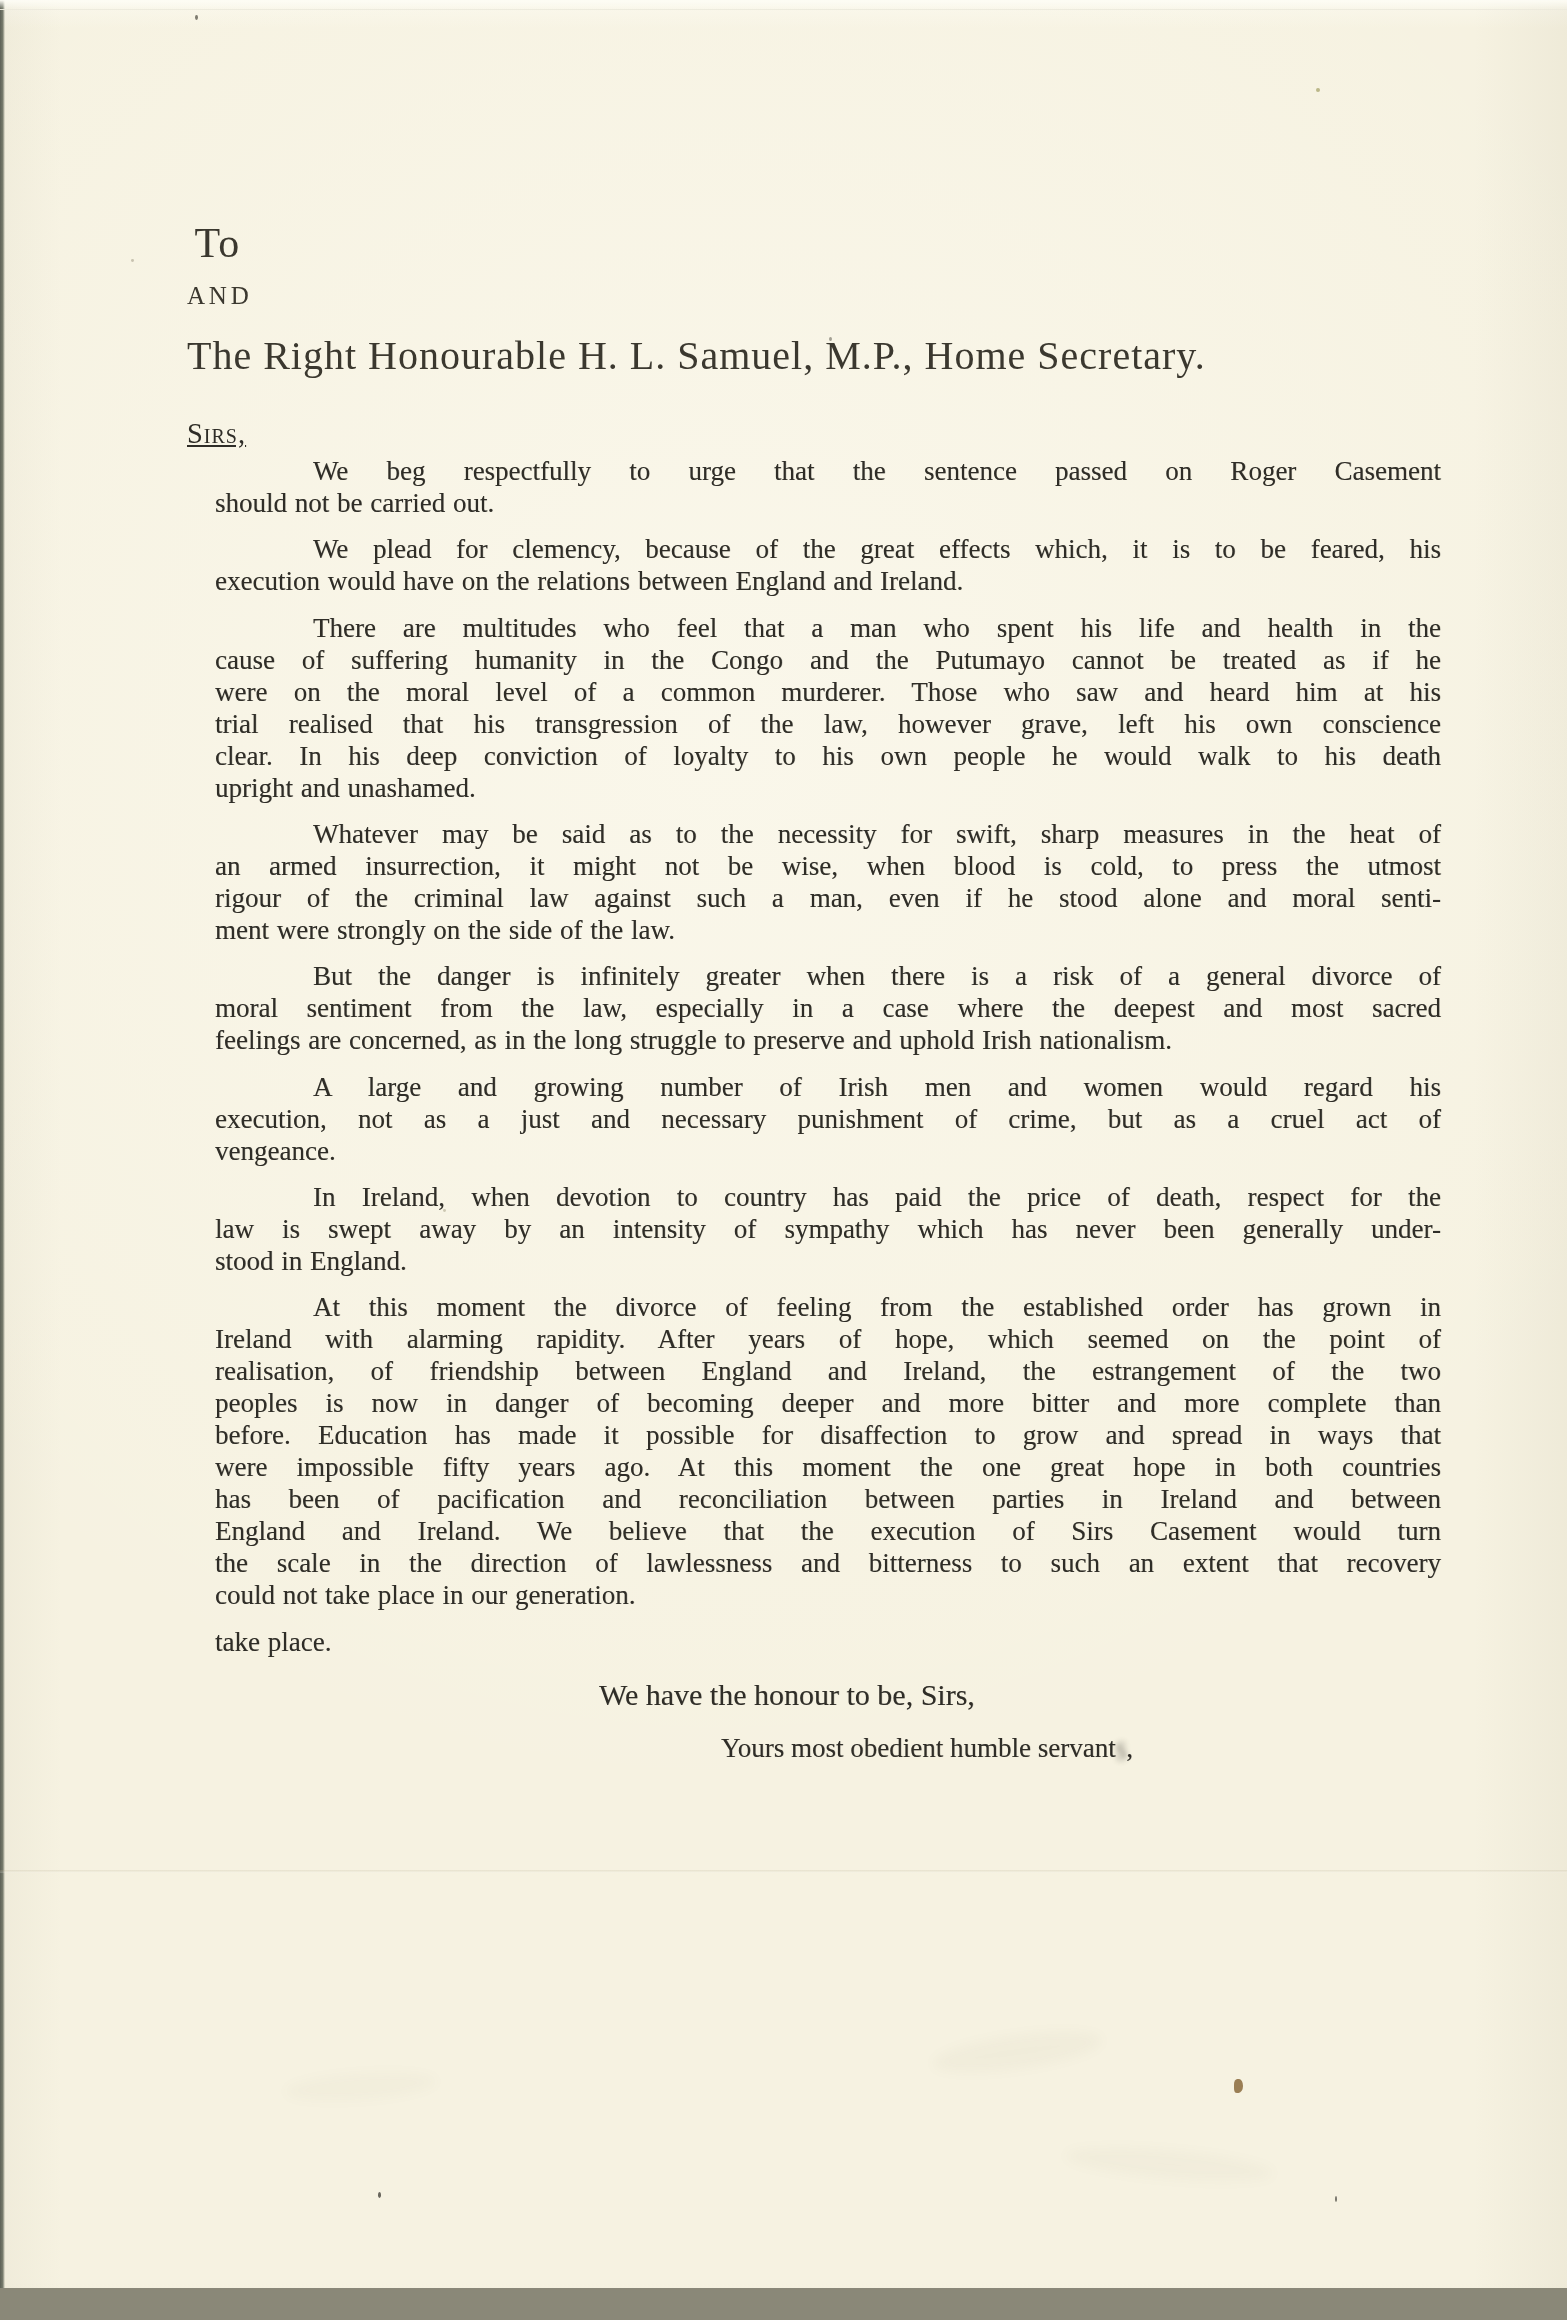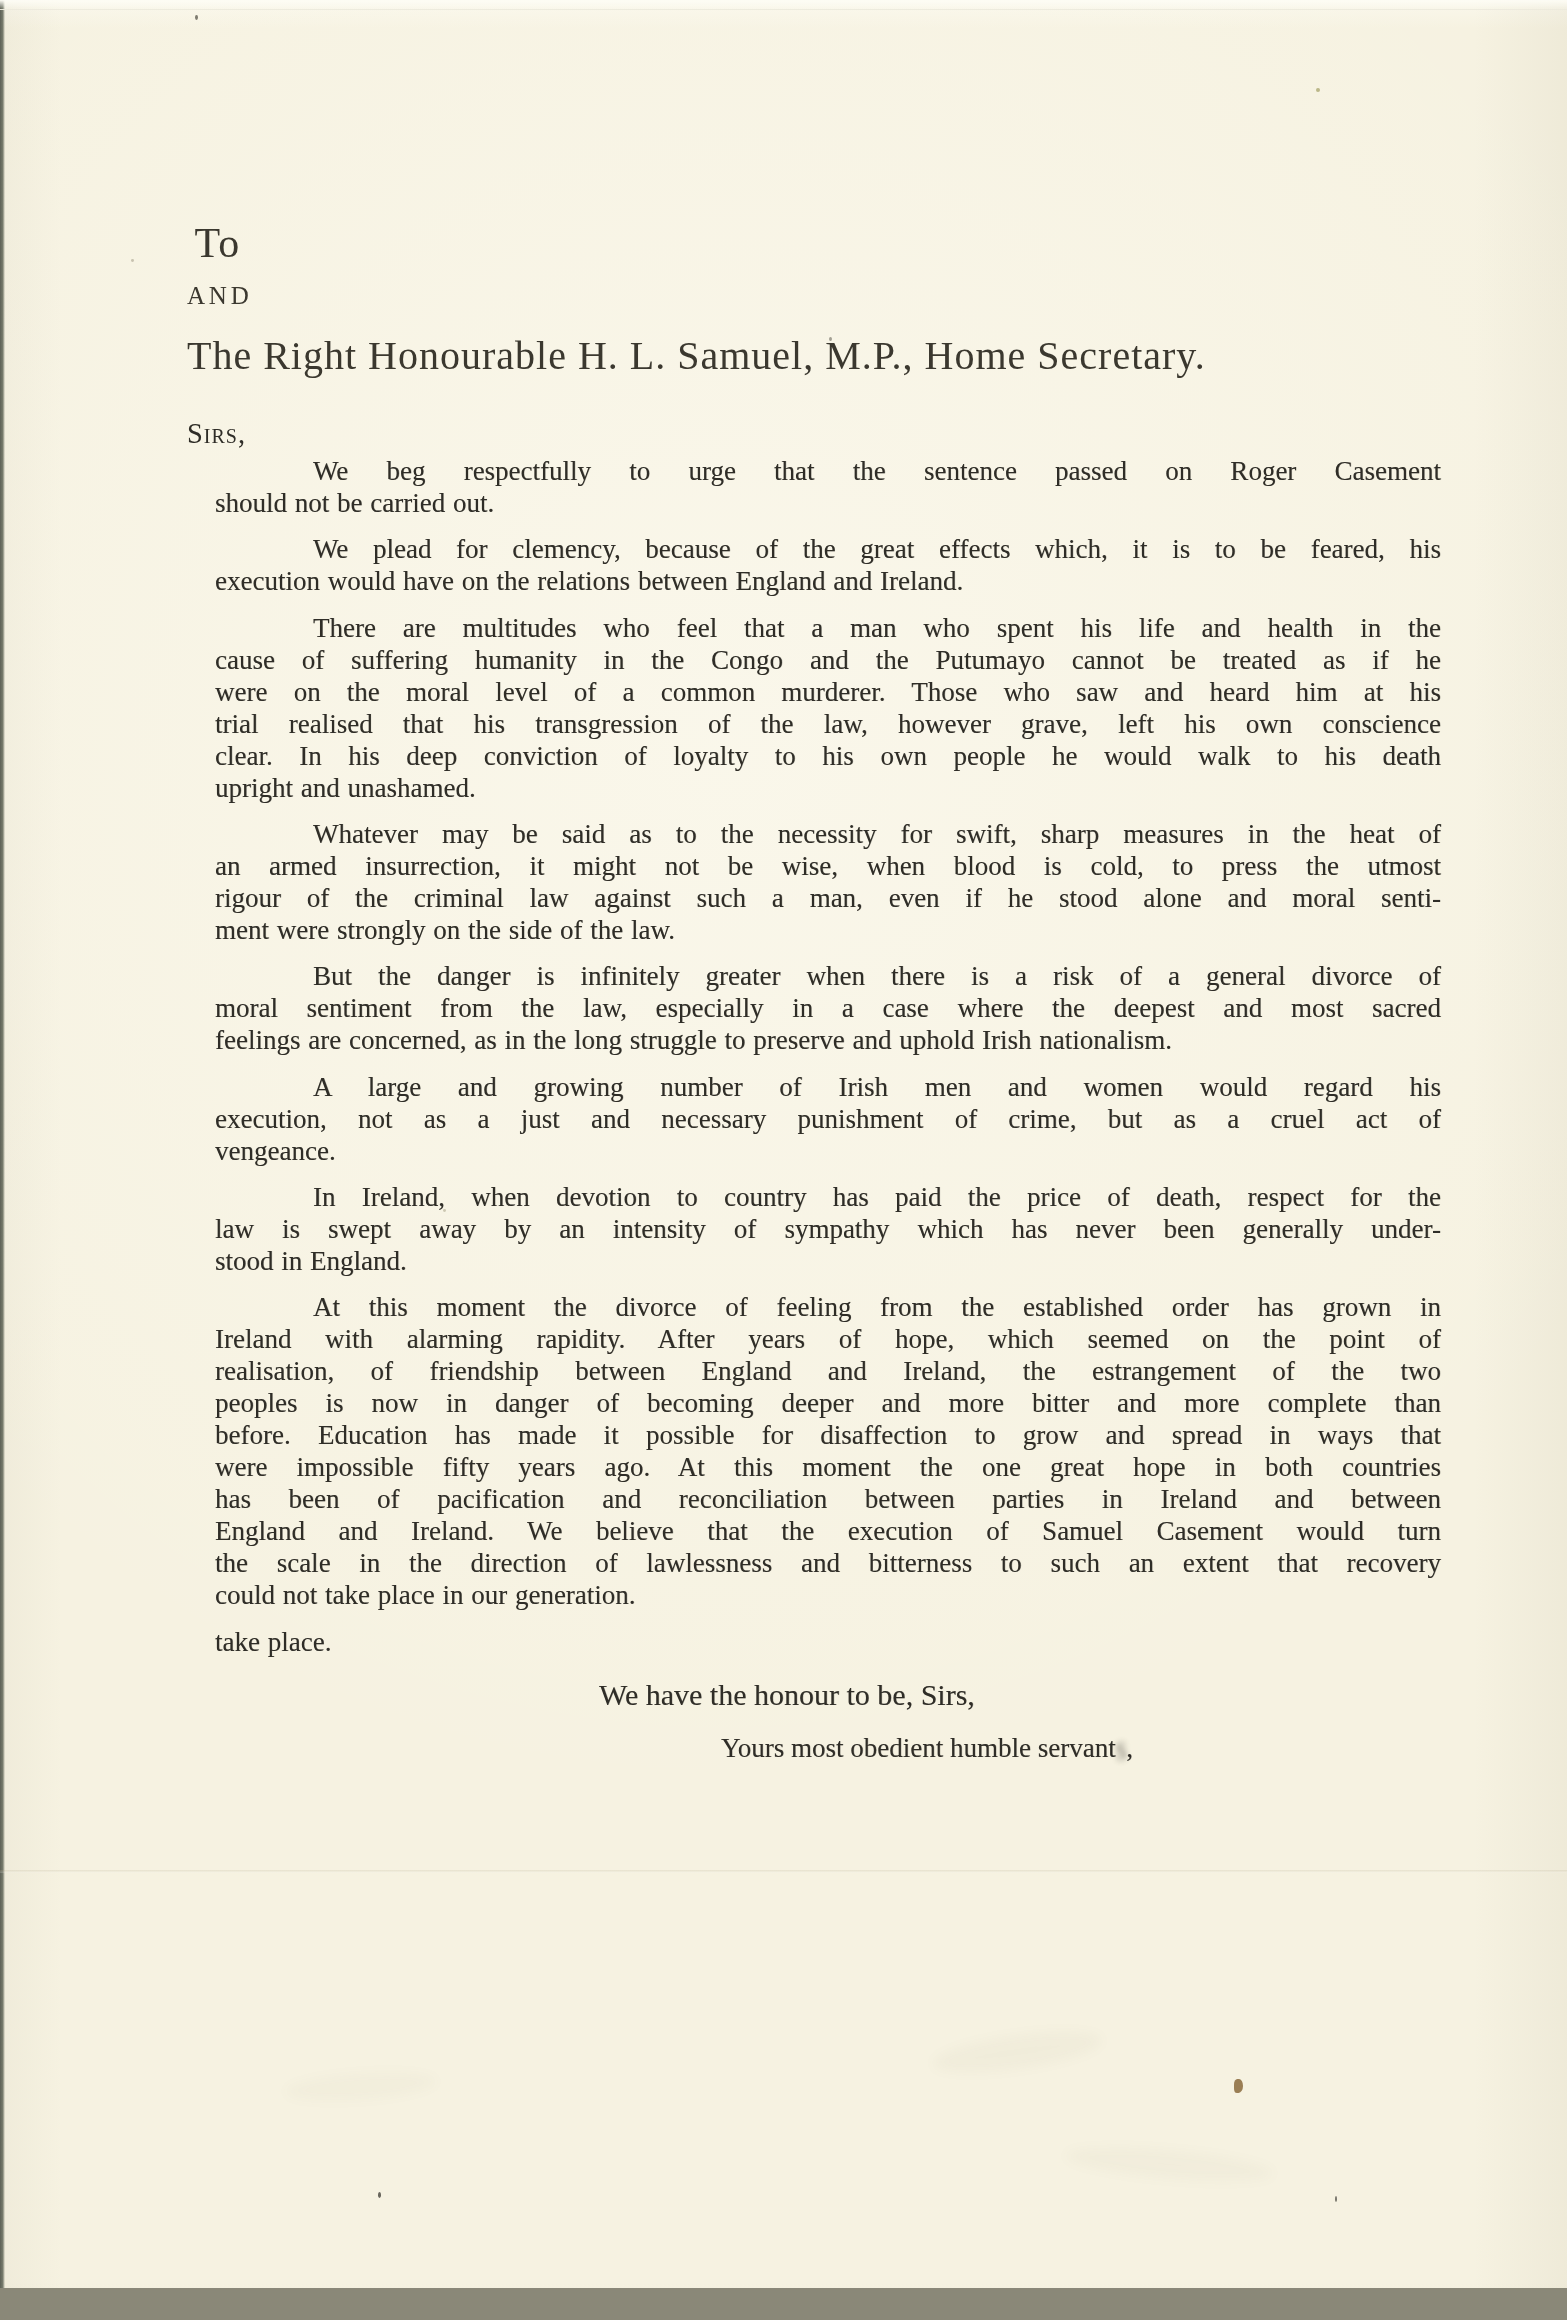--- a/index.html
+++ b/index.html
@@ -54,21 +54,21 @@
   }
   .h-addr1 { margin-top: 13.3px; }
   .h-and {
     font-size: 25px; line-height: 28.5px; 
     letter-spacing: 3.8px; color: #3b382f; margin-top: 15px;
   }
   .h-addr2 { margin-top: 21px; }
 
   .greeting {
     font-size: 28.5px; line-height: 32px; margin-top: 38px;
-    font-variant: small-caps; letter-spacing: 1px;
+    font-variant: small-caps; letter-spacing: 1px; text-decoration: underline;
   }
 
   .body-block { margin-top: 5.7px; }
   .para { margin-bottom: 14.3px; }
   .line {
     font-size: 27px; line-height: 32px;
     text-align: justify; text-align-last: justify;
     word-spacing: 1px;
     text-shadow: 0.4px 0.4px 0.6px rgba(47,45,39,0.35);
     margin-left: 28px;
@@ -181,21 +181,21 @@
           <div class="line last">stood in England.</div>
         </div>
         <div class="para">
           <div class="line first">At this moment the divorce of feeling from the established order has grown in</div>
           <div class="line">Ireland with alarming rapidity.  After years of hope, which seemed on the point of</div>
           <div class="line">realisation, of friendship between England and Ireland, the estrangement of the two</div>
           <div class="line">peoples is now in danger of becoming deeper and more bitter and more complete than</div>
           <div class="line">before.  Education has made it possible for disaffection to grow and spread in ways that</div>
           <div class="line">were impossible fifty years ago.  At this moment the one great hope in both countries</div>
           <div class="line">has been of pacification and reconciliation between parties in Ireland and between</div>
-          <div class="line">England and Ireland.  We believe that the execution of Samuel Casement would turn</div>
+          <div class="line">England and Ireland.  We believe that the execution of Sirs Casement would turn</div>
           <div class="line">the scale in the direction of lawlessness and bitterness to such an extent that recovery</div>
           <div class="line last">could not take place in our generation.</div>
         </div>
         <div class="para">
           <div class="line last">take place.</div>
         </div>
       </div>
 
     <div class="closing1">We have the honour to be, Sirs,</div>
 

